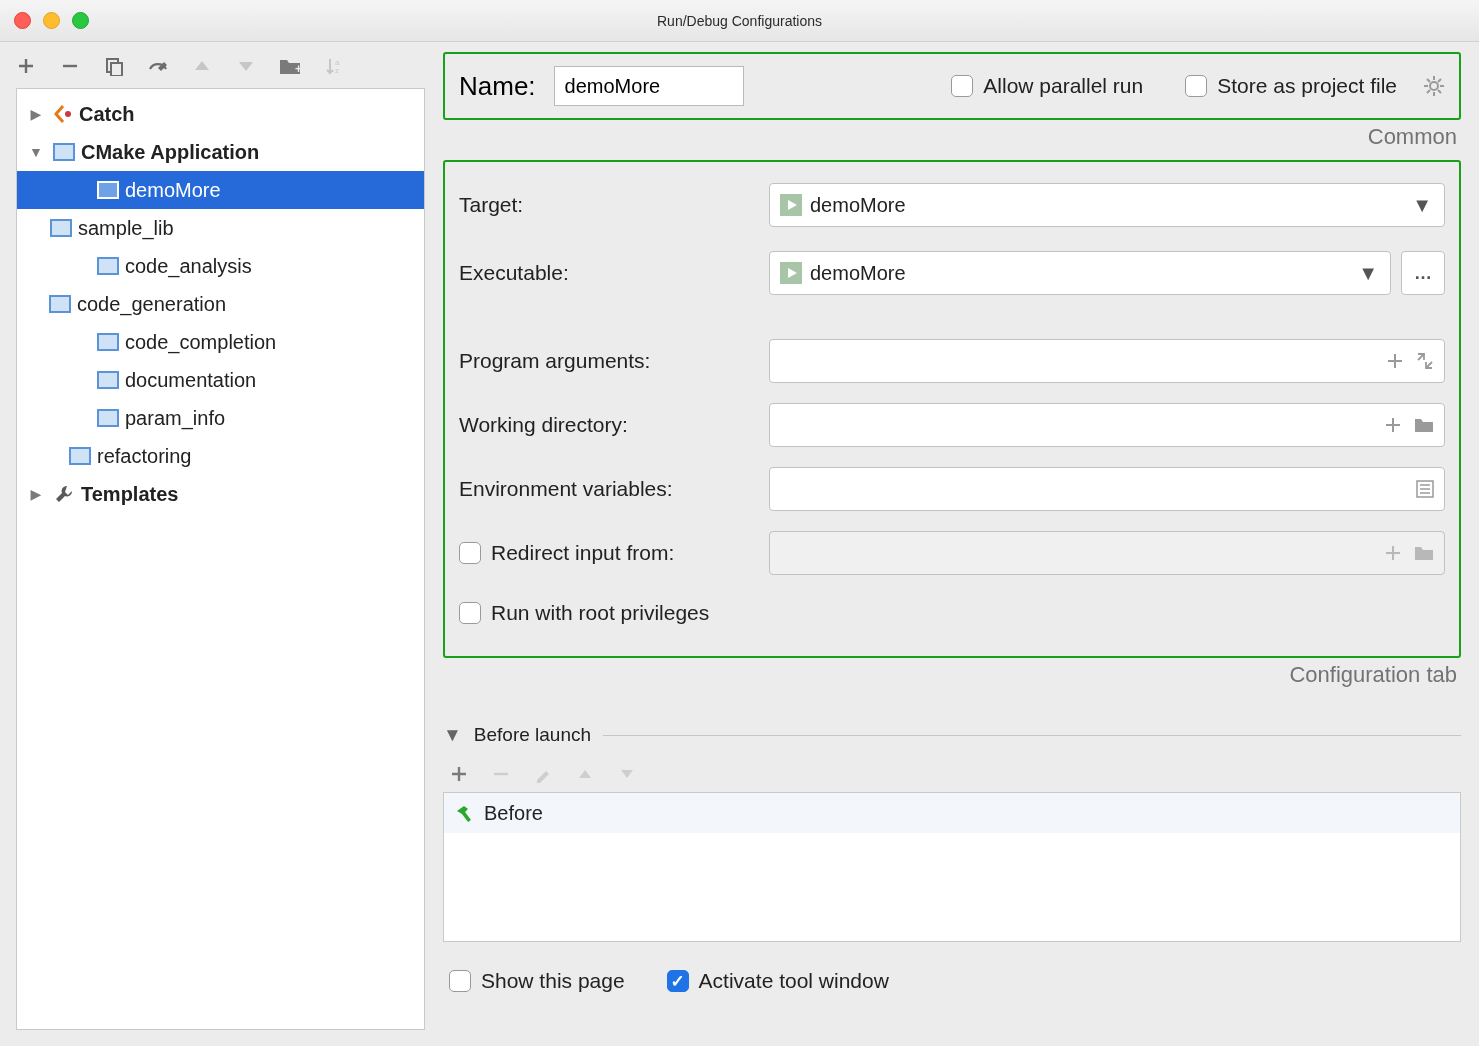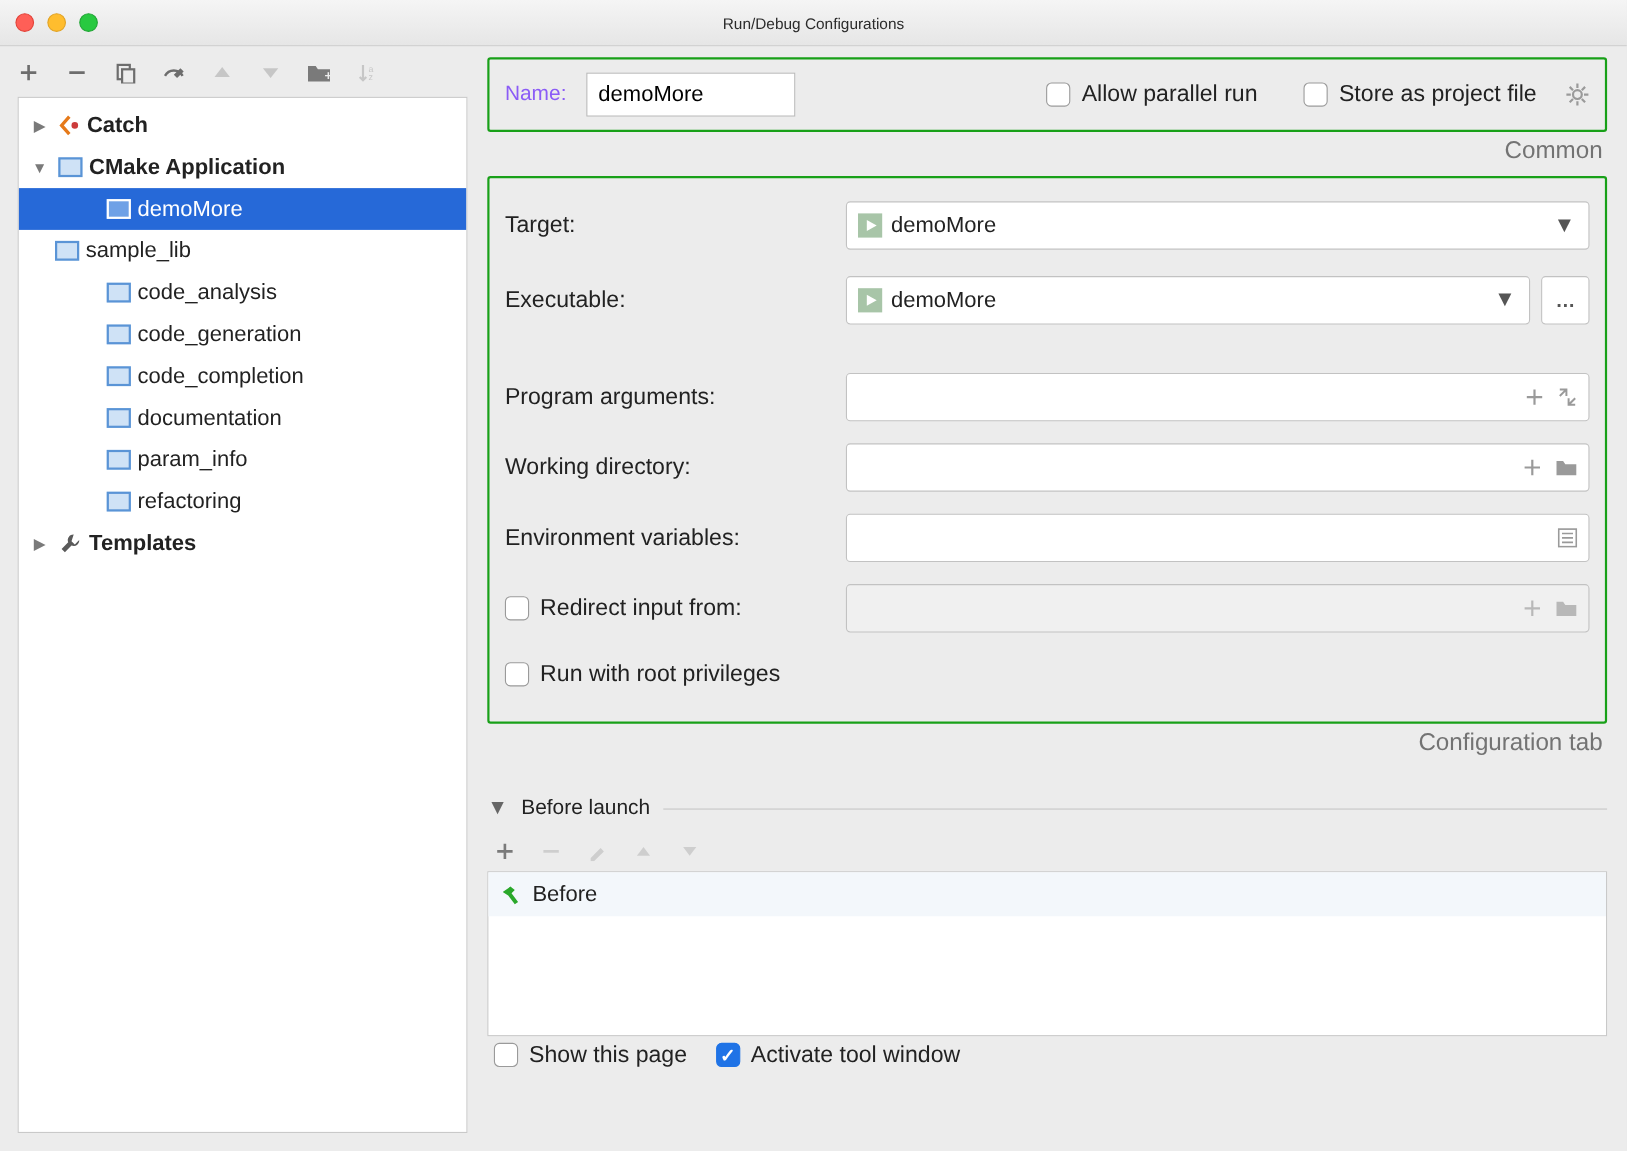--- a/index.html
+++ b/index.html
@@ -110,21 +110,21 @@
     margin:4px 4px 10px 0;
   }
 
   
   .common-box {
     padding: 12px 14px;
     display:flex;
     align-items:center;
     gap: 18px;
   }
-  .lbl { font-size:19px; color:#8b5cf6; }
+  .lbl { font-size:26px; color:#000000; }
   .txt {
     height:40px;
     border:1px solid #b9b9b9;
     background:#fff;
     padding: 0 10px;
     font-size:20px;
     width:190px;
   }
   .chk {
     width:22px;height:22px;
@@ -190,21 +190,21 @@
   .bl-toolbar .tool-icn{color:#7a7a7a;}
   .bl-list{
     border:1px solid #c9c9c9;background:#fff;height:150px;
   }
   .bl-item{
     display:flex;align-items:center;height:40px;padding-left:10px;gap:10px;
     background:#f3f7fb;
     font-size:20px;
   }
   .hammer{color:#2aa82a;font-size:20px;}
-  .bottom-row{display:flex;gap:26px;margin-top:5px;padding-left:6px;}
+  .bottom-row{display:flex;gap:42px;margin-top:27px;padding-left:6px;}
 
   svg{display:block;}
 </style>
 </head>
 <body>
 
 <div class="titlebar">
   <div class="traffic">
     <span class="dot red"></span>
     <span class="dot yellow"></span>
@@ -286,37 +286,37 @@
         <span>demoMore</span>
       </div>
       <div class="tree-row" style="padding-left:33px">
         <span class="icn-cmake"></span>
         <span>sample_lib</span>
       </div>
       <div class="tree-row" style="padding-left:80px">
         <span class="icn-cmake"></span>
         <span>code_analysis</span>
       </div>
+      <div class="tree-row" style="padding-left:32px">
+        <span class="icn-cmake"></span>
+        <span>code_generation</span>
+      </div>
       <div class="tree-row" style="padding-left:80px">
         <span class="icn-cmake"></span>
-        <span>code_generation</span>
+        <span>code_completion</span>
       </div>
       <div class="tree-row" style="padding-left:80px">
         <span class="icn-cmake"></span>
-        <span>code_completion</span>
+        <span>documentation</span>
       </div>
       <div class="tree-row" style="padding-left:80px">
         <span class="icn-cmake"></span>
-        <span>documentation</span>
-      </div>
-      <div class="tree-row" style="padding-left:80px">
-        <span class="icn-cmake"></span>
         <span>param_info</span>
       </div>
-      <div class="tree-row" style="padding-left:80px">
+      <div class="tree-row" style="padding-left:52px">
         <span class="icn-cmake"></span>
         <span>refactoring</span>
       </div>
 
       <div class="tree-row" style="padding-left:8px">
         <span class="chev">▶</span>
         <span class="icn-wrench">
             <svg width="22" height="22">
               <path d="M14 3a5 5 0 0 0-5 7L3 16l3 3 6-6a5 5 0 0 0 7-5l-4 4-3-3z" fill="#5a5a5a"></path>
             </svg>

